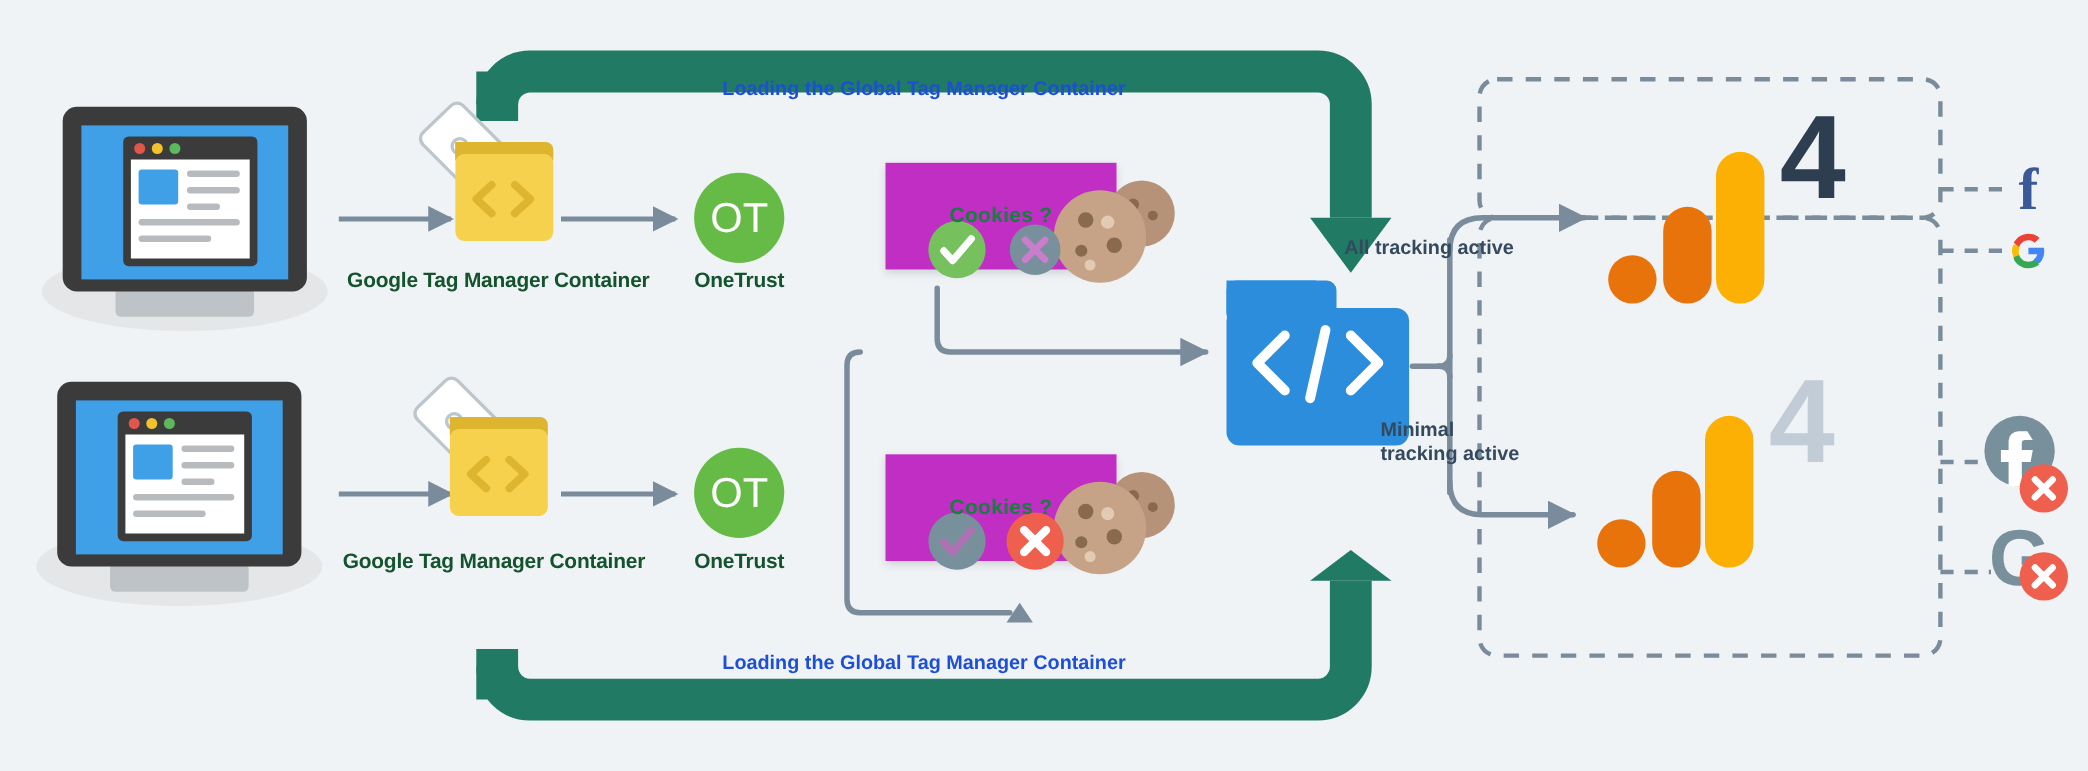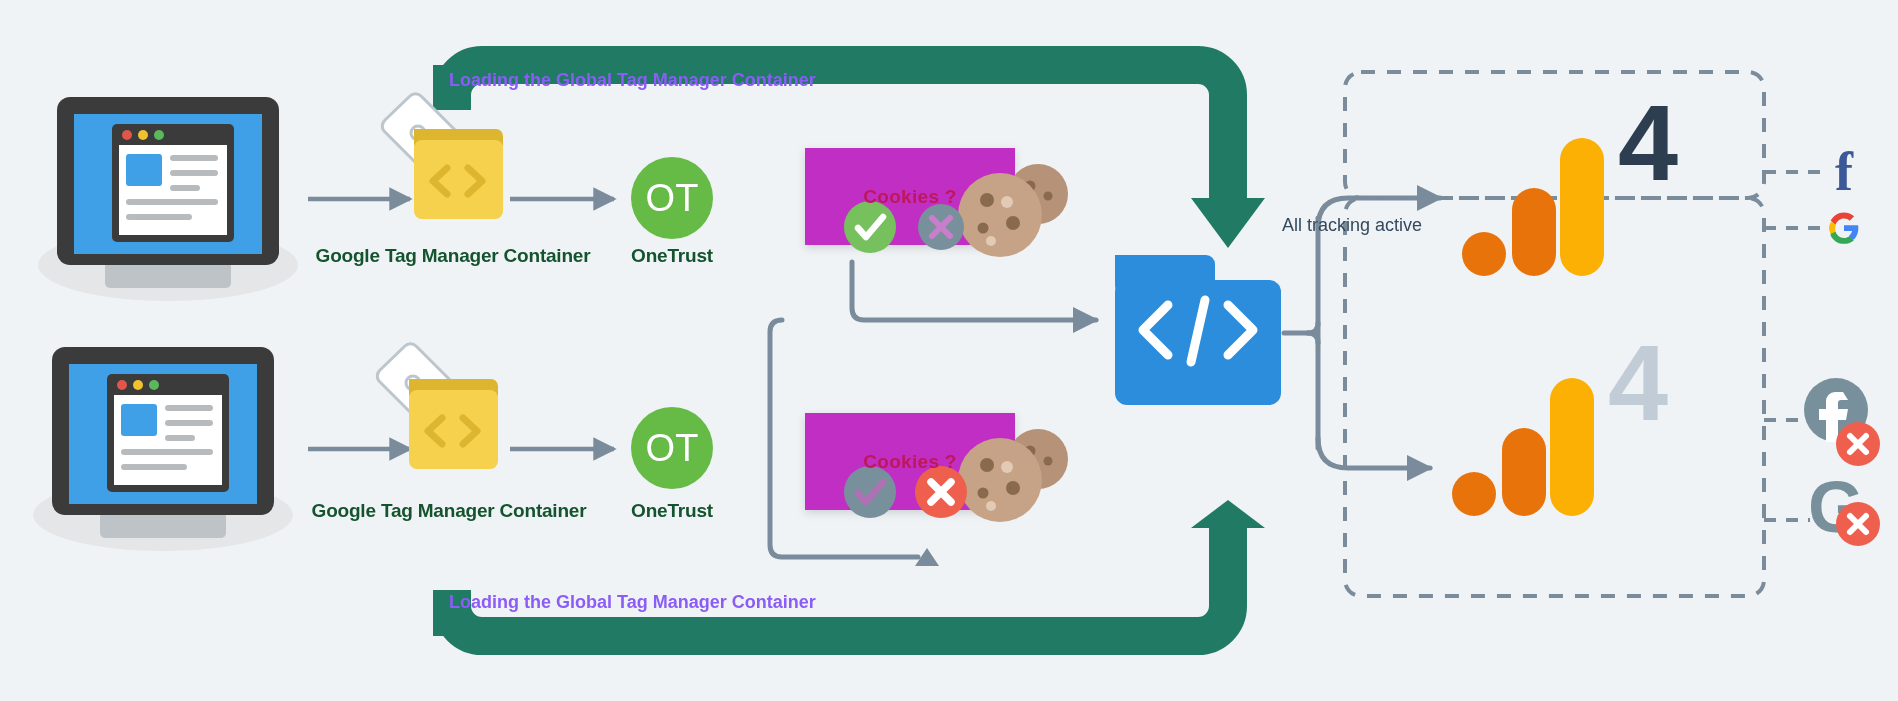--- a/index.html
+++ b/index.html
@@ -17,43 +17,43 @@
     font-family:"Liberation Sans", sans-serif;
     font-size:19px;
     font-weight:700;
     text-align:center;
     white-space:pre-line;
     line-height:1.15;
     letter-spacing:-0.2px;
   }
   .banner-text{
     position:absolute;
-    color:#8b5cf6;
+    color:#1d4ed8;
     font-family:"Liberation Sans", sans-serif;
     font-size:18px;
     font-weight:700;
-    text-align:left;
+    text-align:center;
     letter-spacing:0px;
   }
   .cookie-text{
     position:absolute;
-    color:#be185d;
+    color:#15803d;
     font-family:"Liberation Sans", sans-serif;
     font-size:19px;
     font-weight:700;
     text-align:center;
     letter-spacing:0.3px;
   }
   .route-lbl{
     position:absolute;
     color:#34495e;
     font-family:"Liberation Sans", sans-serif;
     font-size:18px;
-    font-weight:400;
-    text-align:right;
+    font-weight:700;
+    text-align:left;
     white-space:pre-line;
     line-height:1.2;
   }
 </style>
 </head>
 <body>
 
 <div id="stage">
 
   <svg class="layer" viewBox="0 0 1898 701">
@@ -301,14 +301,16 @@
 
   <div class="lbl" style="left:592px;top:500px;width:160px;">OneTrust</div>
 
   <div class="cookie-text" style="left:805px;top:186px;width:210px;">Cookies ?</div>
 
   <div class="cookie-text" style="left:805px;top:451px;width:210px;">Cookies ?</div>
 
 
   <div class="route-lbl" style="left:1222px;top:215px;width:200px;">All tracking active</div>
 
+  <div class="route-lbl" style="left:1255px;top:380px;width:160px;">Minimal
+tracking active</div>
 
 </div>
 
 </body></html>

